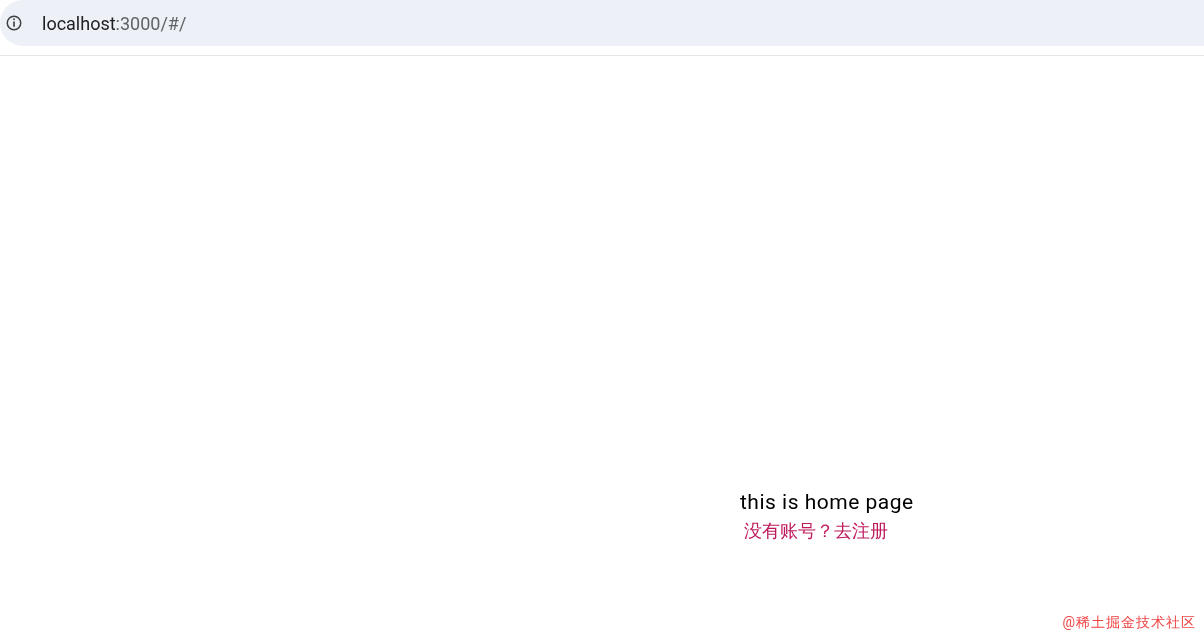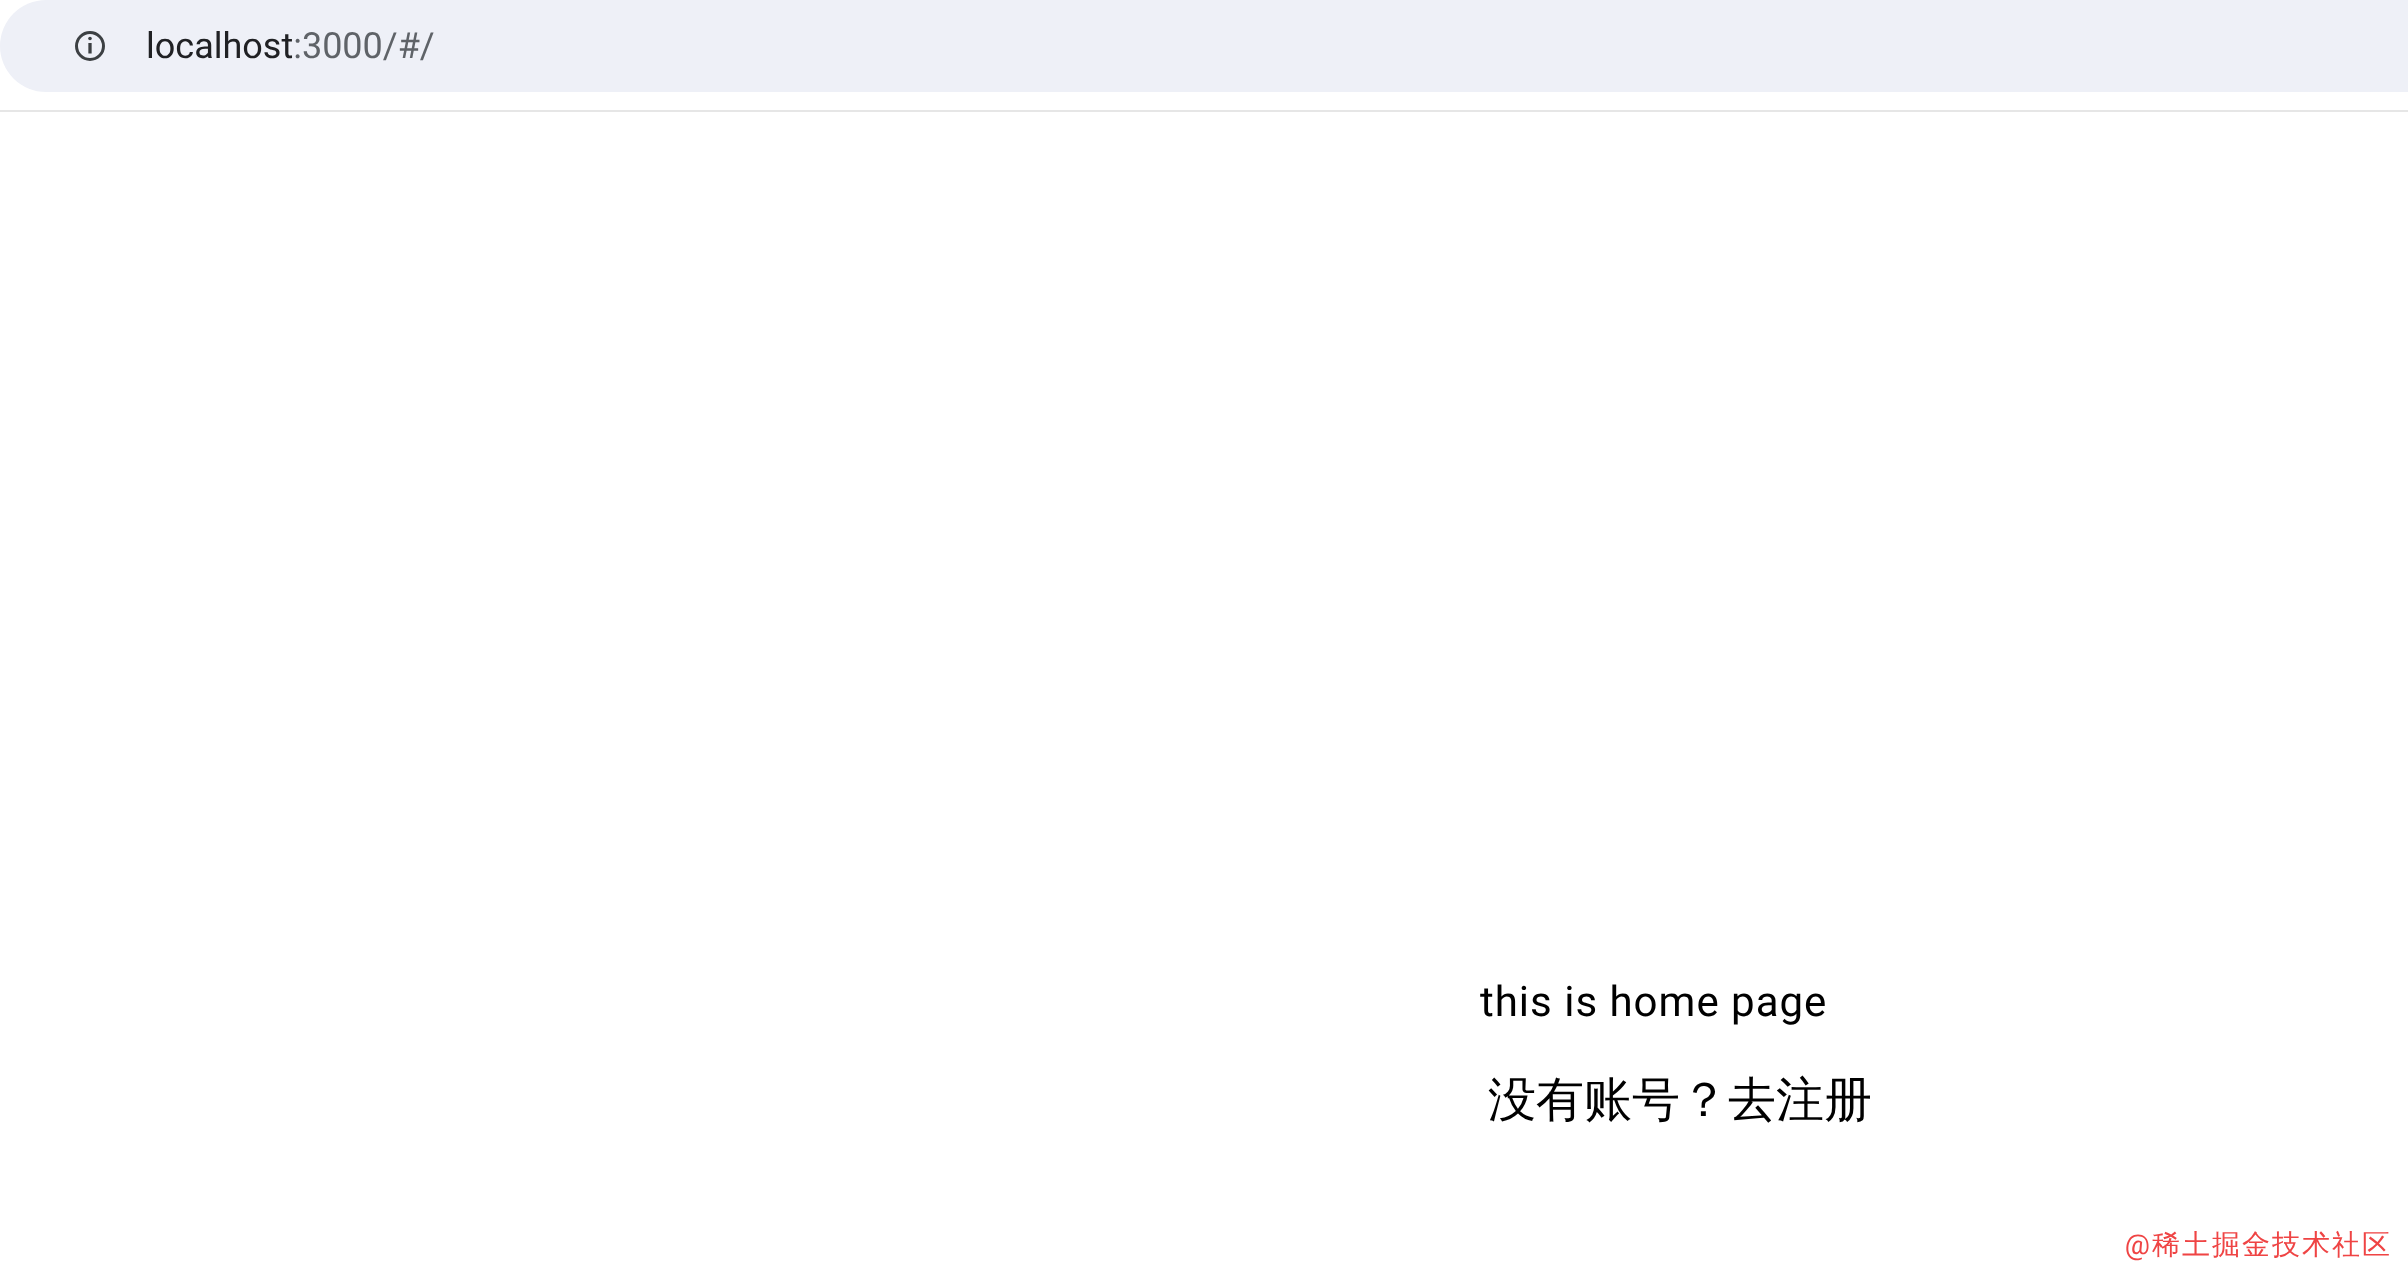--- a/index.html
+++ b/index.html
@@ -15,21 +15,21 @@
       position: relative;
       overflow: hidden;
     }
     .address-bar {
       width: 100%;
       height: 46px;
       background: #eef0f7;
       border-radius: 24px 0 0 24px;
       display: flex;
       align-items: center;
-      padding-left: 35px;
+      padding-left: 4px;
       position: relative;
       top: 0;
     }
     .info-icon {
       width: 20px;
       height: 20px;
       display: flex;
       align-items: center;
       justify-content: center;
       margin-right: 18px;
@@ -60,26 +60,26 @@
     .content-area {
       position: absolute;
       left: 740px;
       top: 490px;
       text-align: left;
     }
     .home-title {
       font-size: 21px;
       color: #000000;
       font-weight: 400;
-      margin-bottom: 20px;
+      margin-bottom: 5px;
       letter-spacing: 0.5px;
     }
     .register-link {
-      font-size: 24px;
-      color: #000000;
+      font-size: 18px;
+      color: #be185d;
       cursor: pointer;
       display: inline-block;
       margin-left: 4px;
     }
     .watermark {
       position: absolute;
       right: 8px;
       bottom: 4px;
       font-size: 14px;
       color: #ef4444;

